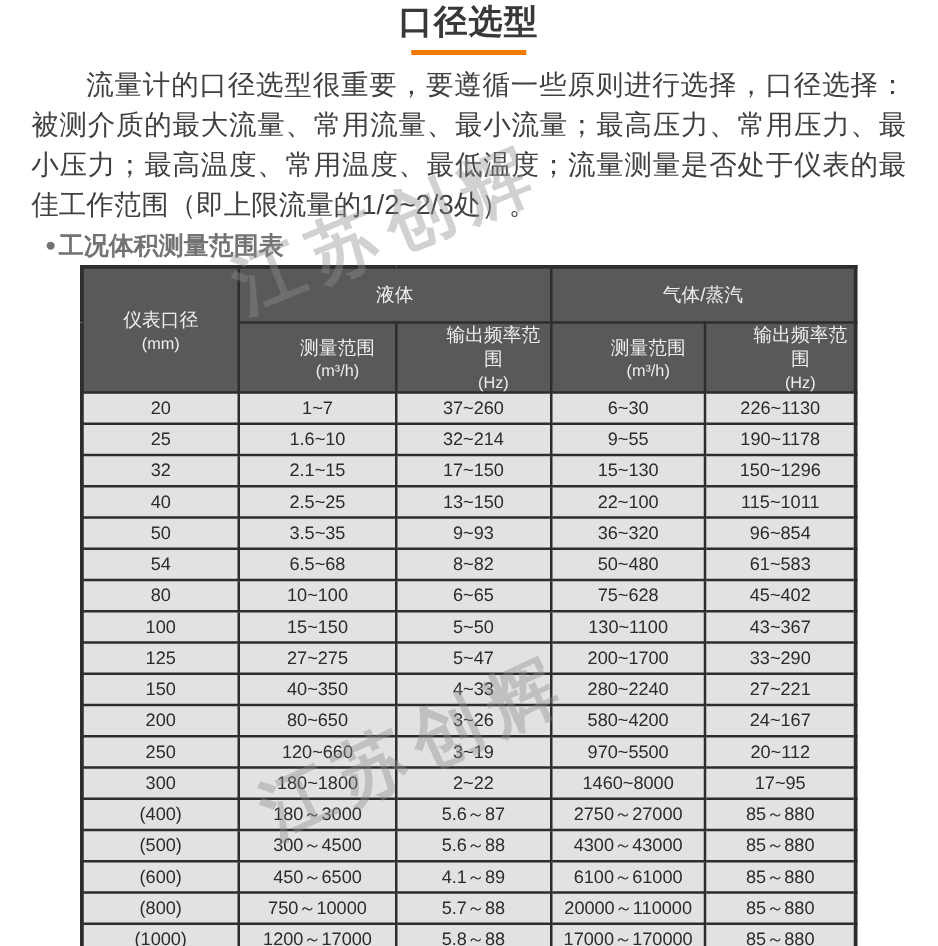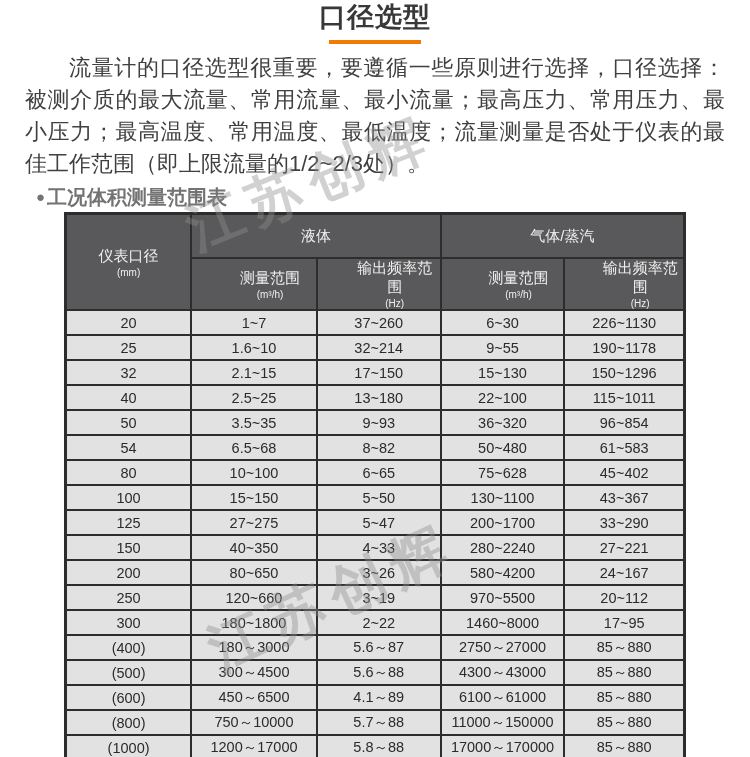--- a/index.html
+++ b/index.html
@@ -28,21 +28,21 @@
     margin:3px 0 0 64px; width:622px; border-collapse:collapse;
     table-layout:fixed; border:3px solid #2d2d2d;
   }
   .spec th, .spec td { border:2px solid #2d2d2d; padding:0; }
   .spec thead th {
     background:#59595b; color:#efefef; font-weight:normal;
     font-size:15px; text-align:center; vertical-align:middle;
   }
   .spec thead tr.group-row th { height:42px; }
   .spec thead tr.sub-row th { height:42px;padding-left:32px; }
-  .spec th .unit { font-size:10px; display:block; margin-top:1px; }
+  .spec th .unit { font-size:13px; display:block; margin-top:1px; }
   .spec th .hline { display:block; }
   .spec tbody td {
     height:23px; background:#e2e2e2; color:#2b2b2b;
     font-size:14.5px; text-align:center; vertical-align:middle;
   }
   .wm {
     position:absolute; font-weight:bold; white-space:nowrap;
     color:#8f8f8f; opacity:0.40; letter-spacing:9px;
     pointer-events:none; z-index:5;
   }
@@ -117,21 +117,21 @@
         <tr>
         <td>32</td>
         <td>2.1~15</td>
         <td>17~150</td>
         <td>15~130</td>
         <td>150~1296</td>
       </tr>
         <tr>
         <td>40</td>
         <td>2.5~25</td>
-        <td>13~180</td>
+        <td>13~150</td>
         <td>22~100</td>
         <td>115~1011</td>
       </tr>
         <tr>
         <td>50</td>
         <td>3.5~35</td>
         <td>9~93</td>
         <td>36~320</td>
         <td>96~854</td>
       </tr>
@@ -209,21 +209,21 @@
         <td>(600)</td>
         <td>450～6500</td>
         <td>4.1～89</td>
         <td>6100～61000</td>
         <td>85～880</td>
       </tr>
         <tr>
         <td>(800)</td>
         <td>750～10000</td>
         <td>5.7～88</td>
-        <td>11000～150000</td>
+        <td>20000～110000</td>
         <td>85～880</td>
       </tr>
         <tr>
         <td>(1000)</td>
         <td>1200～17000</td>
         <td>5.8～88</td>
         <td>17000～170000</td>
         <td>85～880</td>
       </tr>
 

